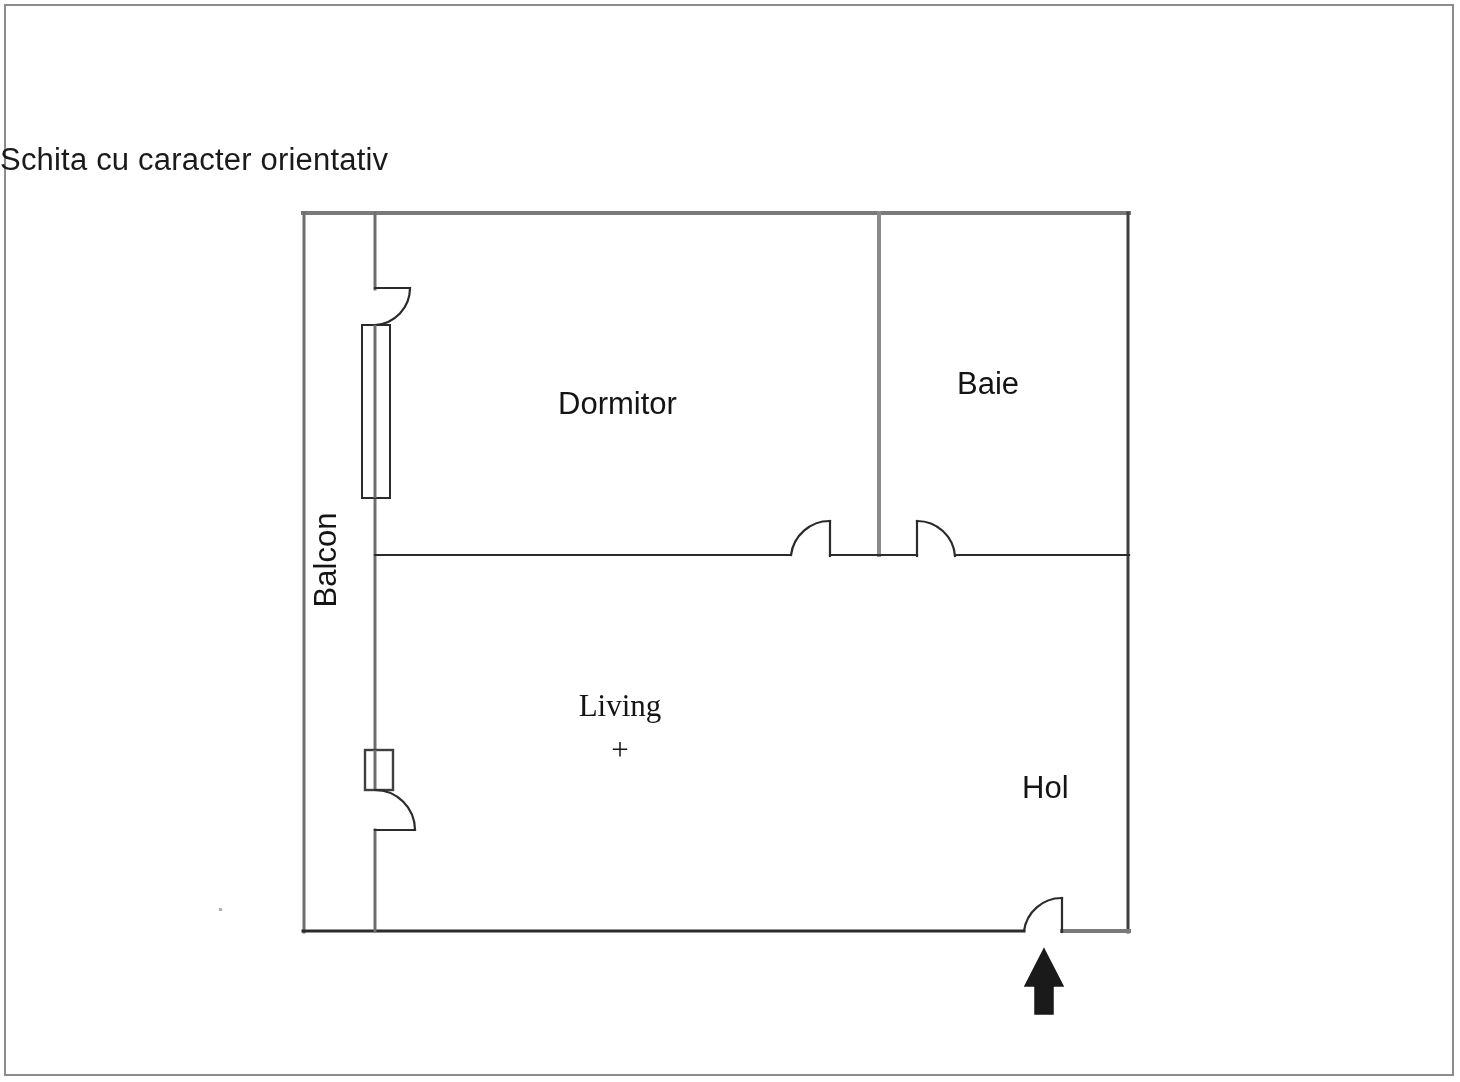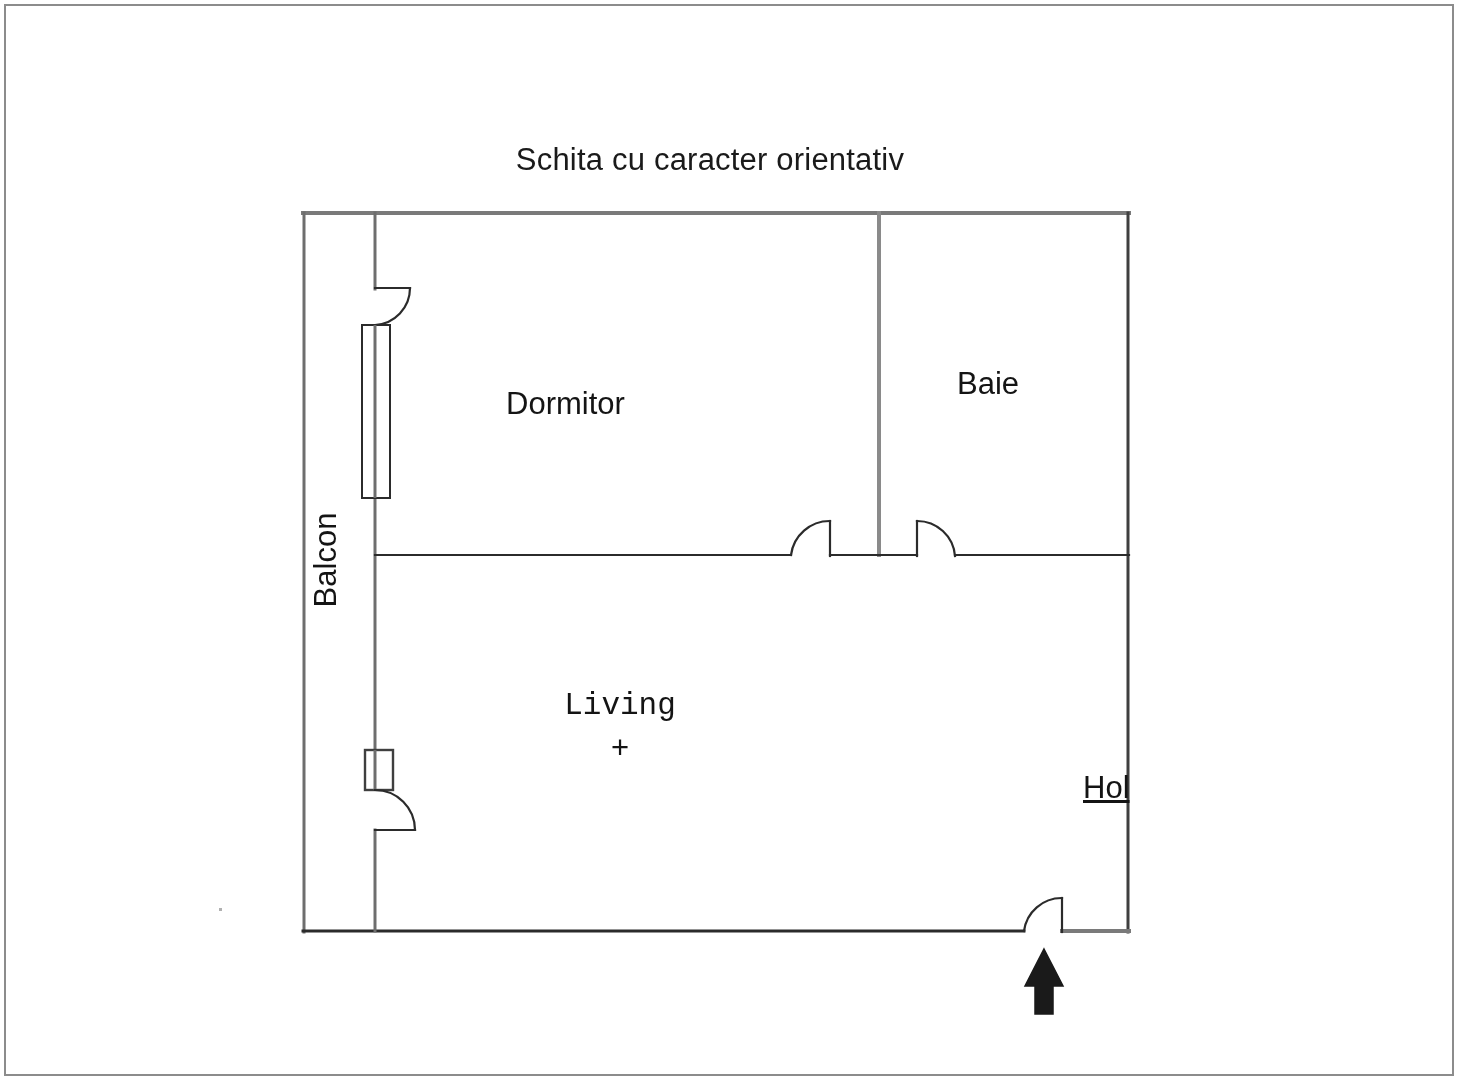--- a/index.html
+++ b/index.html
@@ -25,64 +25,63 @@
     width: 1450px;
     height: 1072px;
     border: 2px solid #8c8c8c;
     box-sizing: border-box;
   }
   #plan-title {
     position: absolute;
     left: 0;
     top: 142px;
     width: 1420px;
-    text-align: center;
+    text-align: left;
     font-size: 31px;
     color: #1a1a1a;
     font-family: "Liberation Sans", sans-serif;
     letter-spacing: 0.2px;
     white-space: nowrap;
   }
   #plan-svg {
     position: absolute;
     left: 0;
     top: 0;
   }
   .room-label {
     position: absolute;
     font-size: 31px;
     color: #141414;
     font-family: "Liberation Sans", sans-serif;
     white-space: nowrap;
     line-height: 1.0;
   }
   #label-dormitor {
-    left: 506px;
+    left: 558px;
     top: 388px;
   }
   #label-baie {
     left: 957px;
     top: 368px;
   }
   #label-hol {
-    left: 1083px;
+    left: 1022px;
     top: 772px;
-    text-decoration: underline;
   }
   #label-living-block {
     position: absolute;
     left: 470px;
     top: 684px;
     width: 300px;
     text-align: center;
   }
   #label-living-block > div {
     font-size: 31px;
     color: #141414;
-    font-family: Liberation Mono, monospace;
+    font-family: Liberation Serif, serif;
     line-height: 1.42;
   }
   #label-balcon {
     position: absolute;
     left: 310px;
     top: 500px;
     width: 32px;
     height: 120px;
   }
   #label-balcon span {

